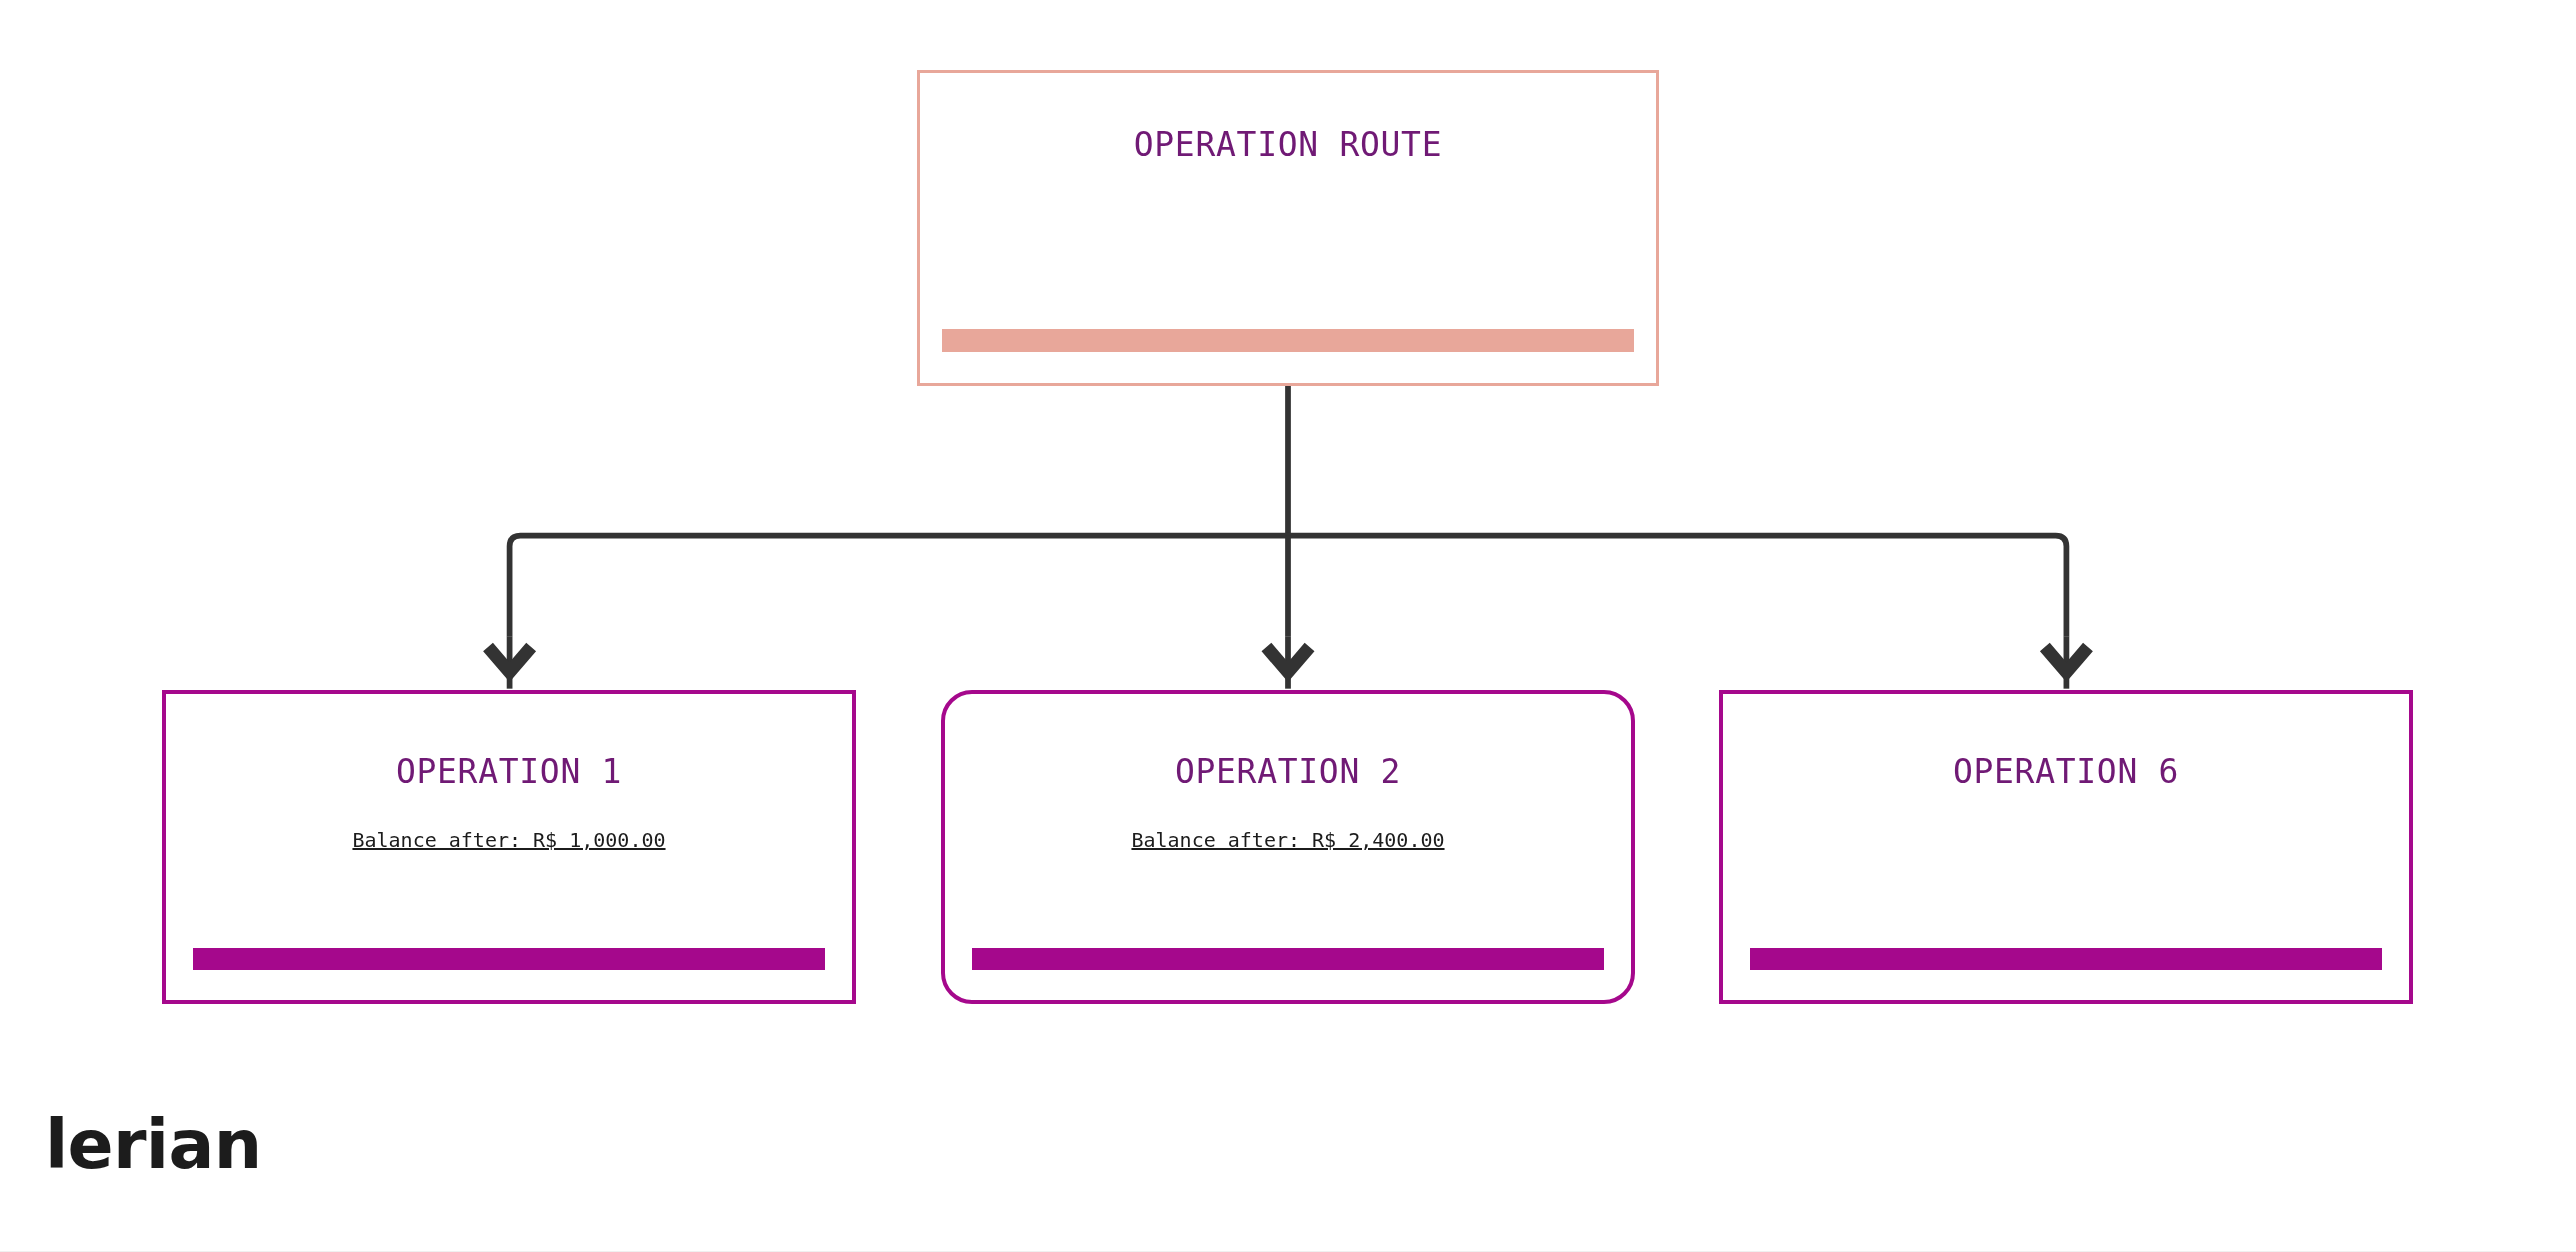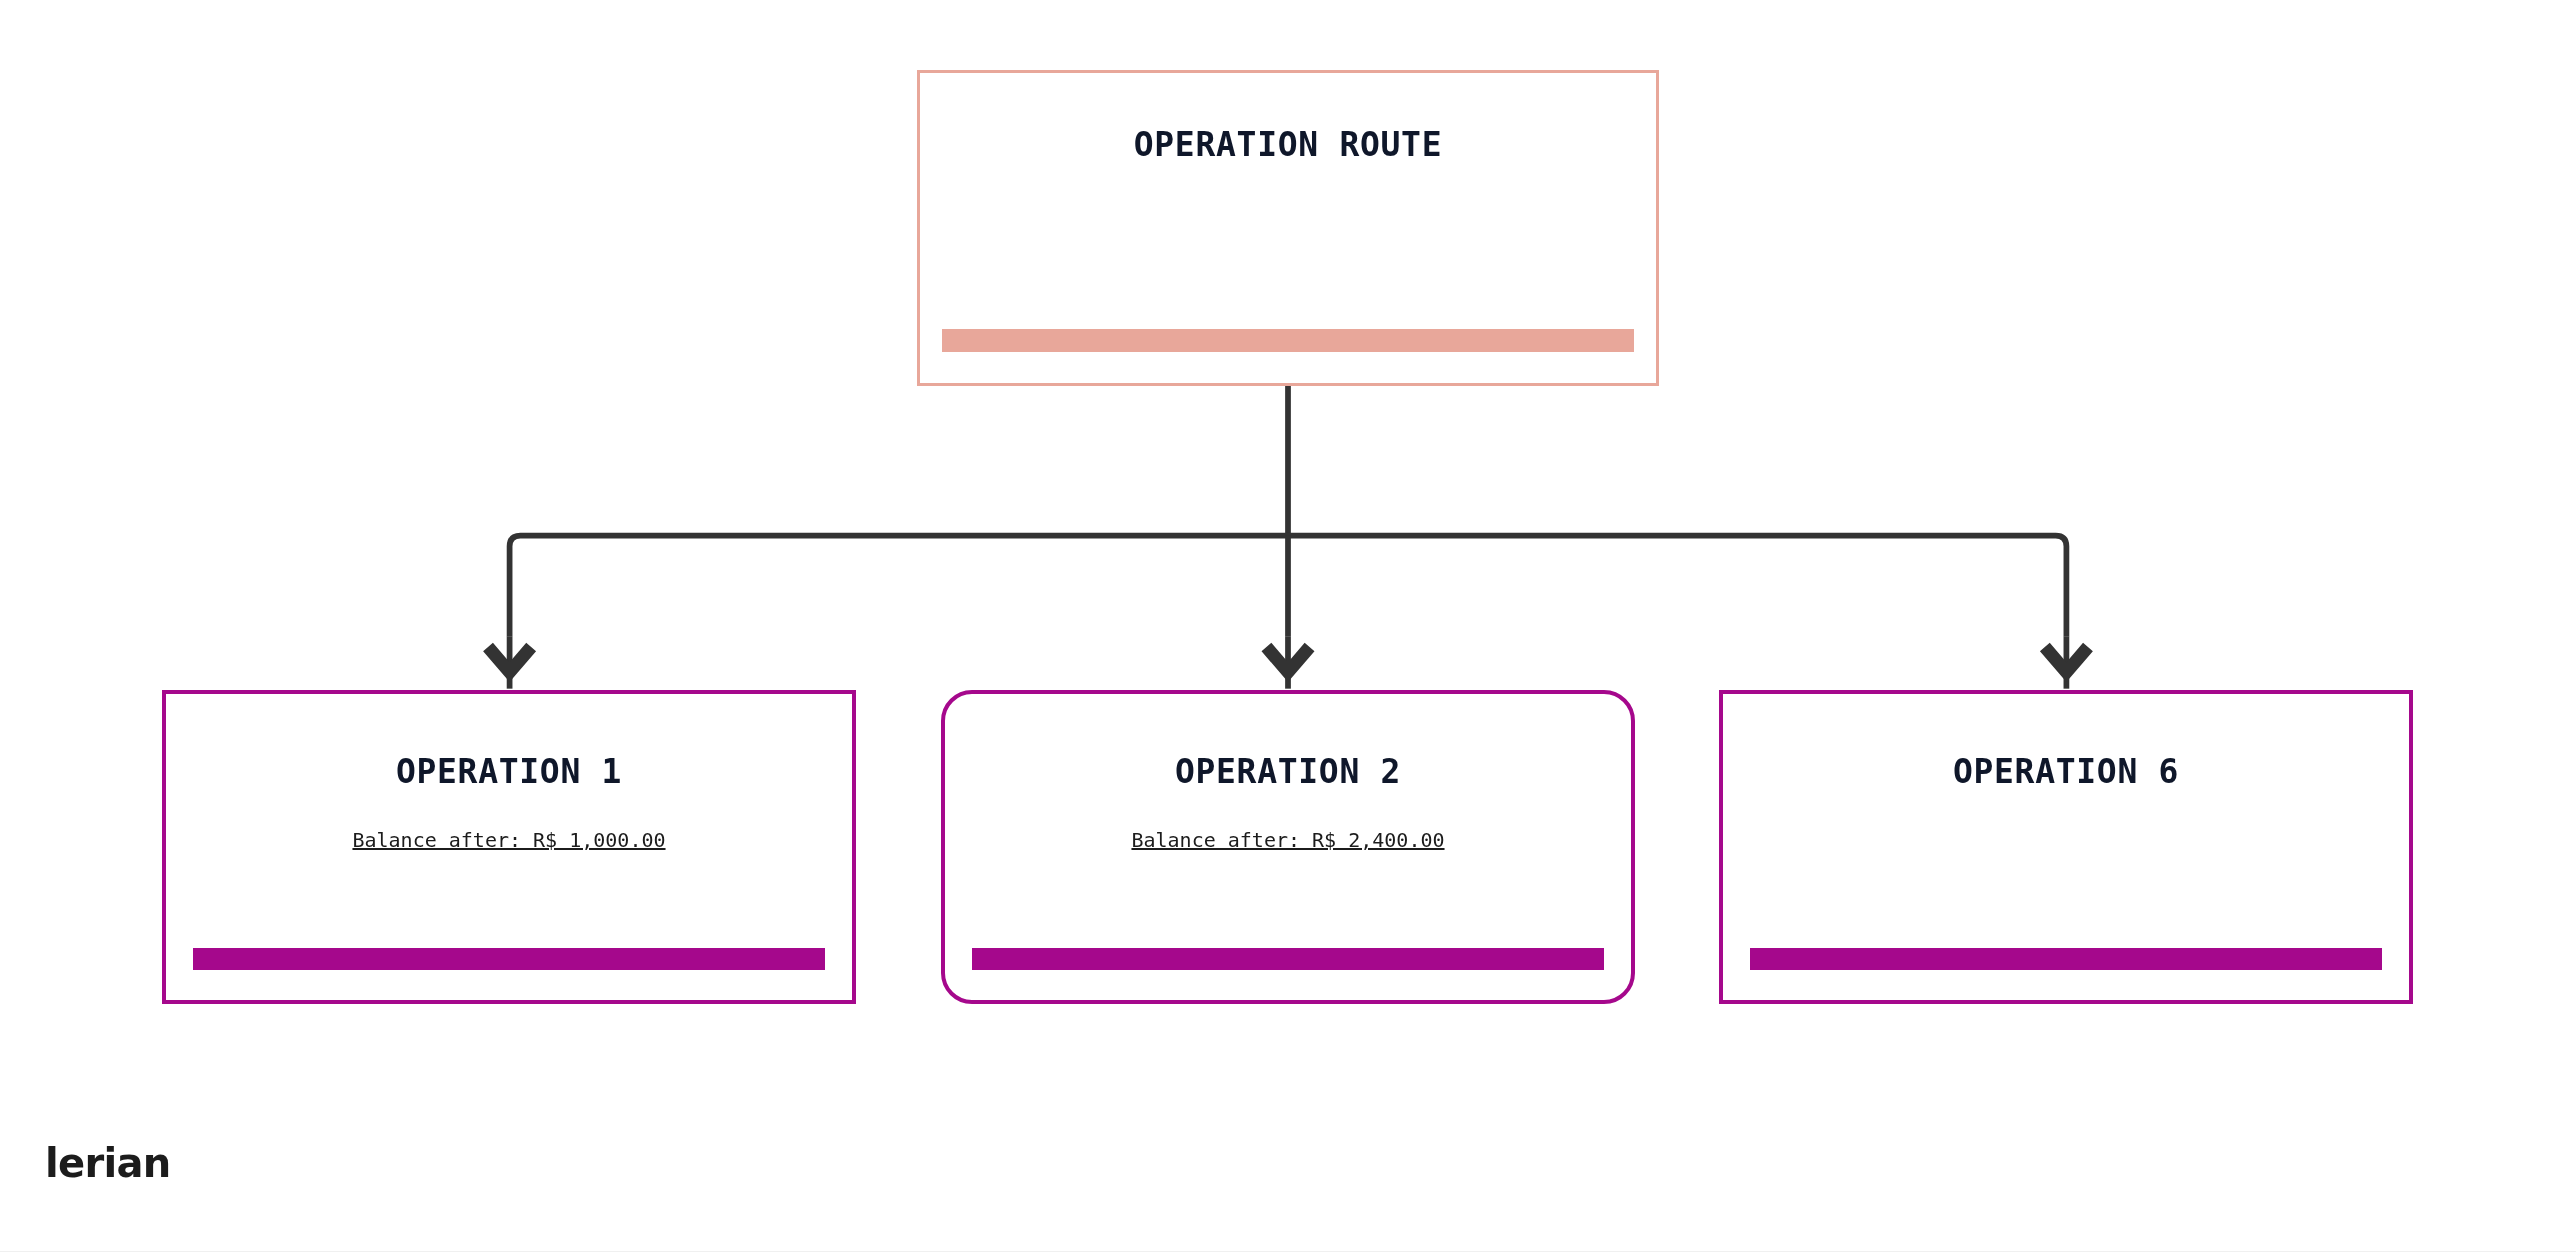--- a/index.html
+++ b/index.html
@@ -37,22 +37,22 @@
     position: absolute;
     box-sizing: border-box;
     background: #ffffff;
     display: flex;
     flex-direction: column;
     align-items: center;
   }
 
   .node-title {
     font-family: "DejaVu Sans Mono", "Liberation Mono", monospace;
-    font-weight: bold;
-    color: #0f172a;
+    font-weight: normal;
+    color: #701a75;
     text-align: center;
     letter-spacing: 0.7px;
     white-space: nowrap;
   }
 
   .node-sub {
     font-family: "DejaVu Sans Mono", "Liberation Mono", monospace;
     font-weight: normal;
     color: #1c1c1c;
     text-align: center;
@@ -114,23 +114,23 @@
   }
 
   #node-op-1 { left: 162px; }
   #node-op-2 { left: 941px; border-radius: 31px; }
   #node-op-3 { left: 1719px; }
 
   
   #brand {
     position: absolute;
     left: 45px;
-    top: 1143px;
+    top: 1111px;
     font-family: "DejaVu Sans", "Liberation Sans", sans-serif;
-    font-size: 40px;
+    font-size: 68px;
     font-weight: bold;
     letter-spacing: -0.7px;
     color: #1c1c1c;
     line-height: 1;
   }
 </style>
 </head>
 <body>
 
 <div id="canvas">

